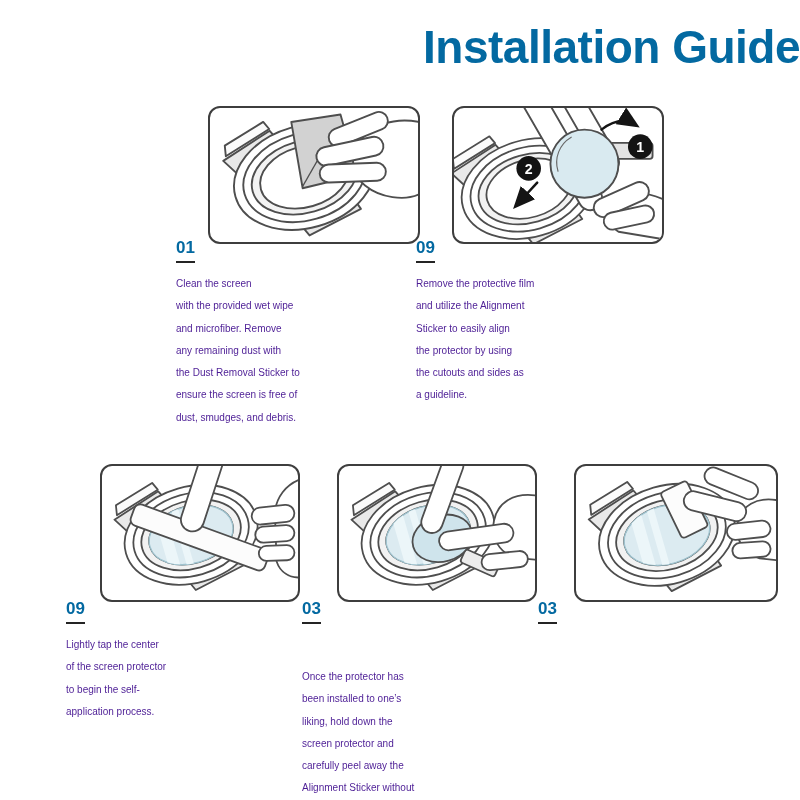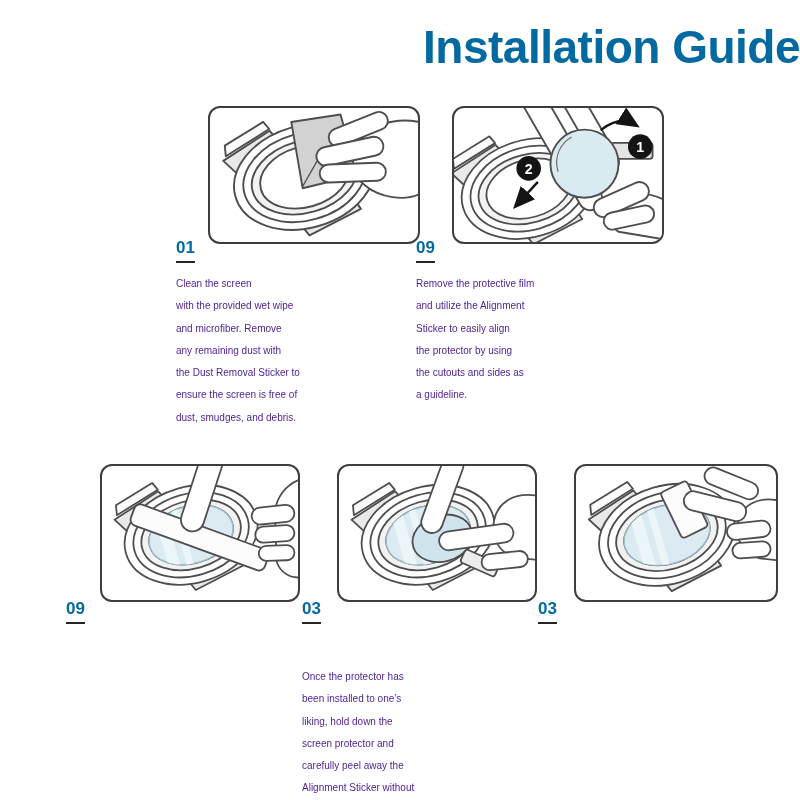--- a/index.html
+++ b/index.html
@@ -177,20 +177,24 @@
 any remaining dust with
 the Dust Removal Sticker to
 ensure the screen is free of
 dust, smudges, and debris.</div>
   <div class="step-text" id="t2">Remove the protective film
 and utilize the Alignment
 Sticker to easily align
 the protector by using
 the cutouts and sides as
 a guideline.</div>
+  <div class="step-text" id="t3">Lightly tap the center
+of the screen protector
+to begin the self-
+application process.</div>
   <div class="step-text" id="t4">Once the protector has
 been installed to one’s
 liking, hold down the
 screen protector and
 carefully peel away the
 Alignment Sticker without
 lifting the glass.</div>
 
 </div>
 

